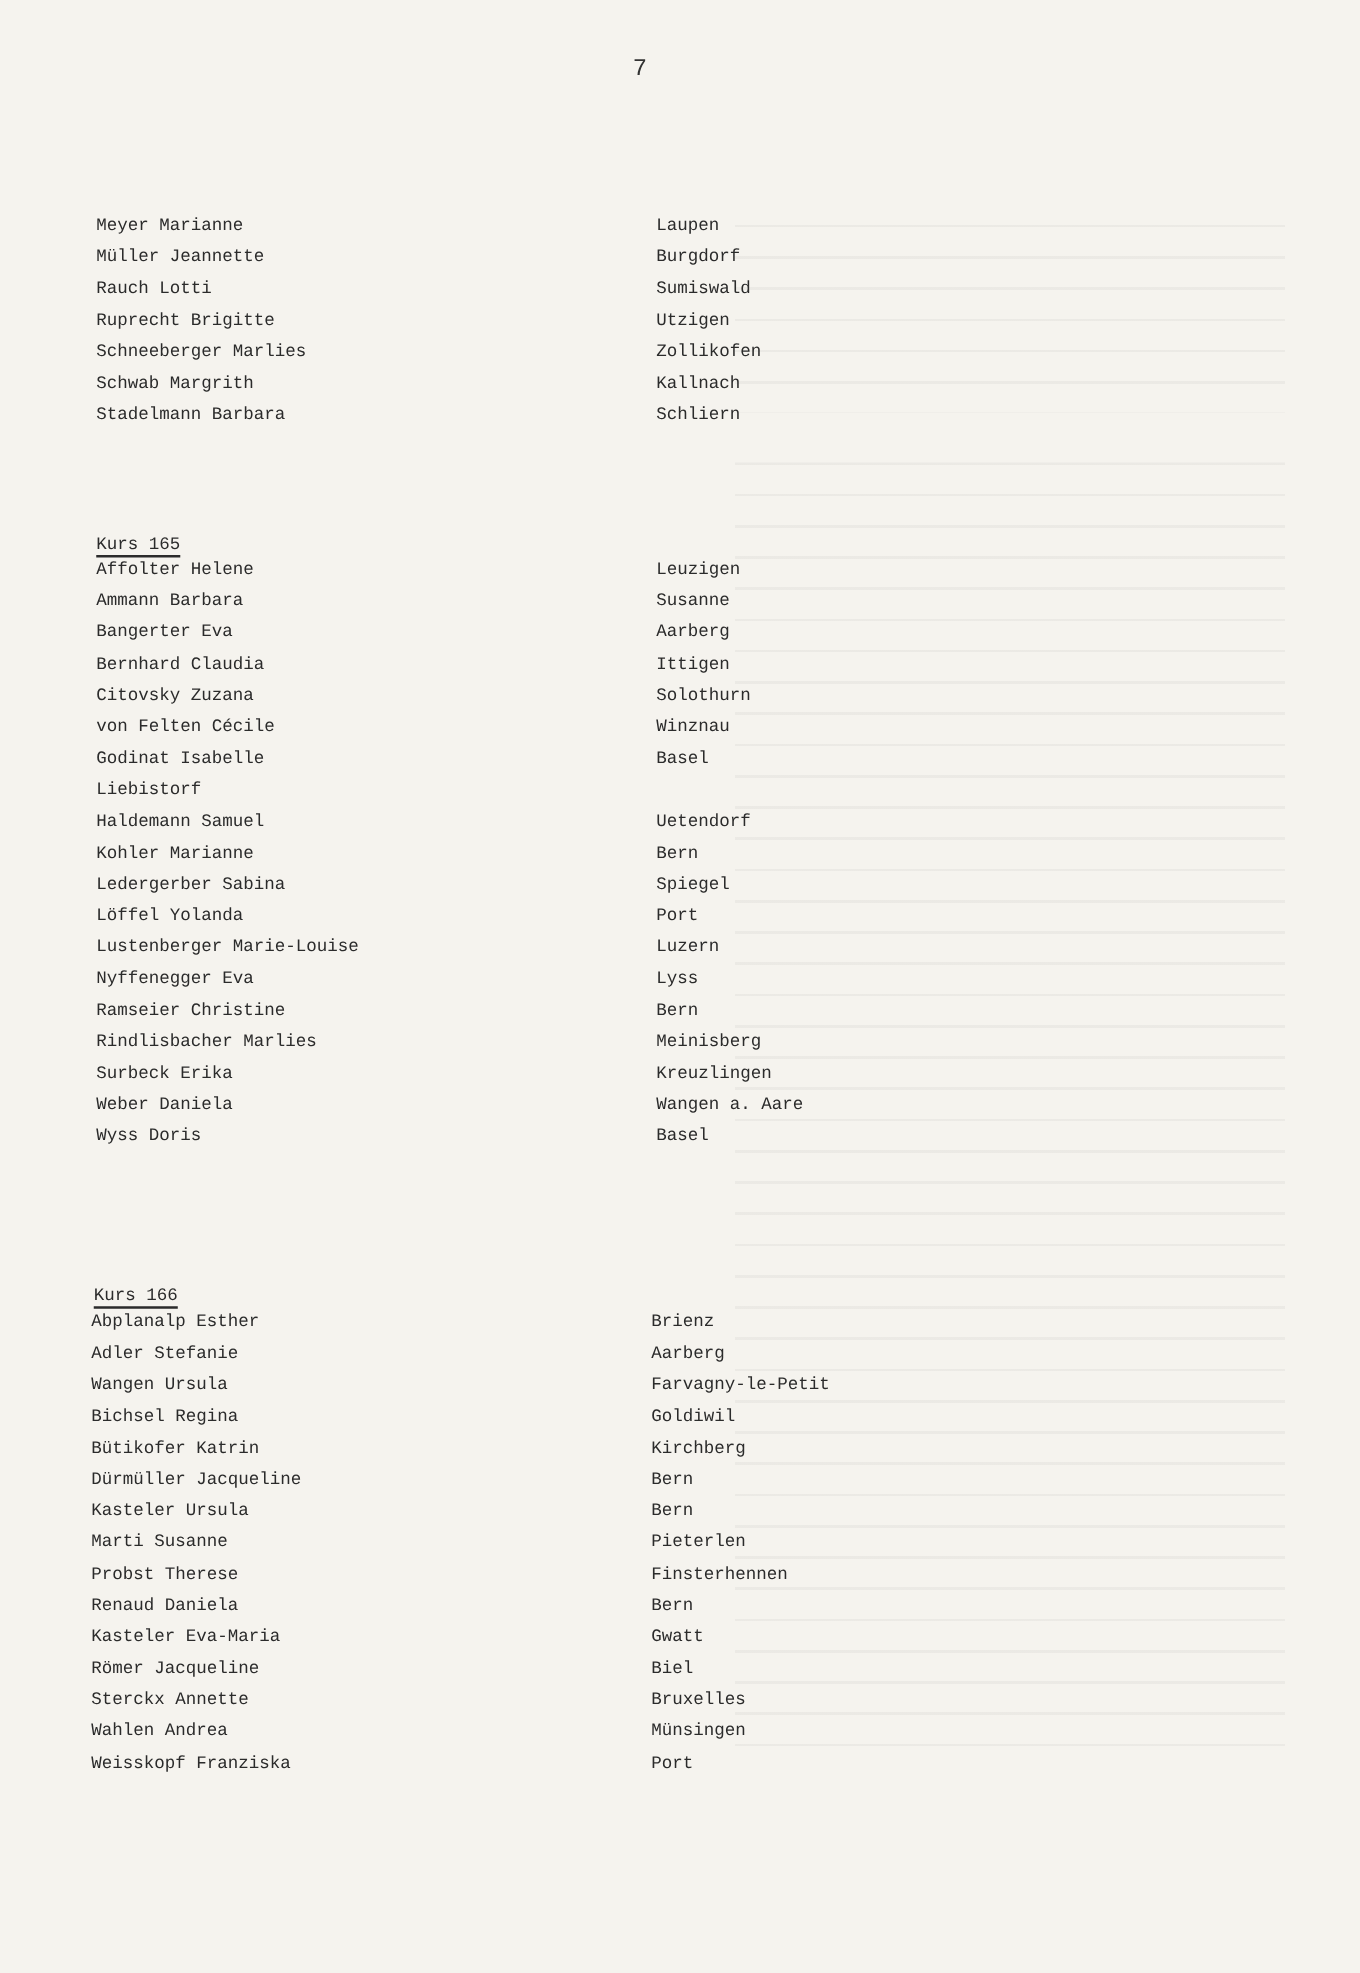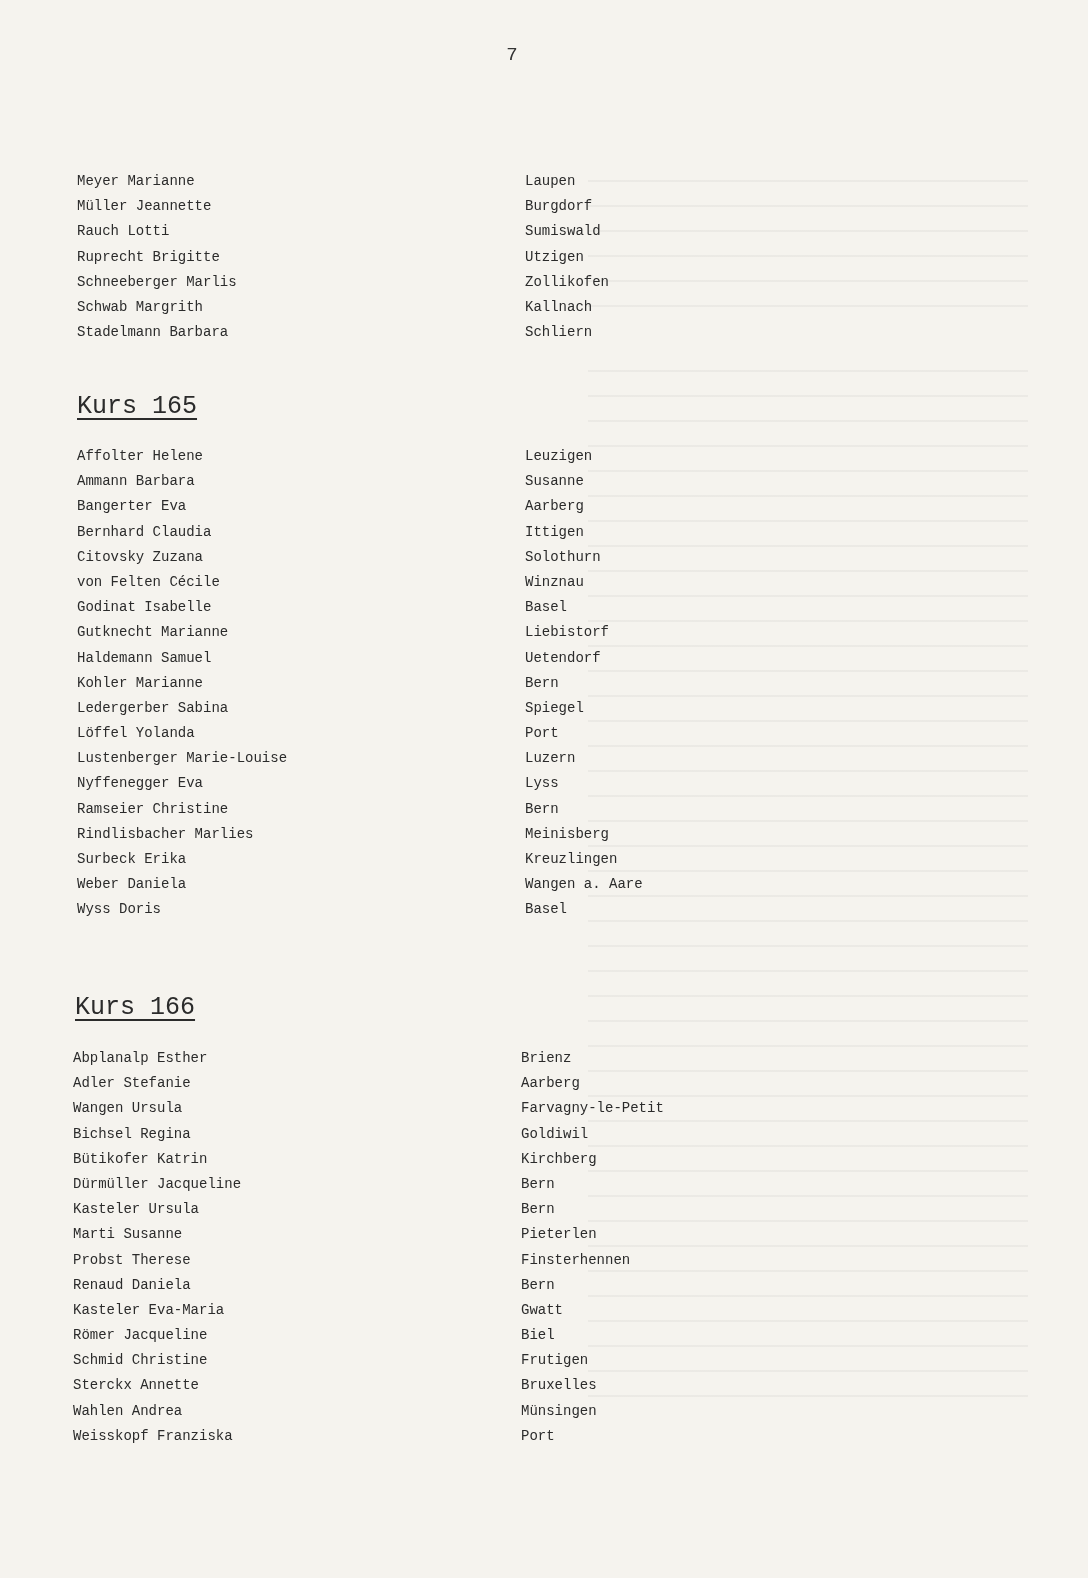--- a/index.html
+++ b/index.html
@@ -39,25 +39,26 @@
     .name {
       width: 448px;
       flex: none;
     }
     .place {
       flex: none;
     }
     .heading {
       position: absolute;
       left: 77px;
-      font-size: 25px;
+      font-size: 14px;
       line-height: 24px;
       text-decoration: underline;
       text-decoration-thickness: 2px;
       text-underline-offset: 5px;
+      margin-top: 29px;
     }
     .ghost {
       position: absolute;
       right: 60px;
       width: 440px;
       opacity: 0.06;
       background: repeating-linear-gradient(180deg, #555 0 2px, transparent 2px 25px);
     }
   </style>
 </head>
@@ -66,35 +67,35 @@
 <div class="ghost" style="top:180px;height:150px;"></div>
 <div class="ghost" style="top:370px;height:1040px;"></div>
 
 <div class="page-number">7</div>
 
 <div class="block" style="top:169px;">
   <div class="row"><span class="name">Meyer Marianne</span><span class="place">Laupen</span></div>
   <div class="row"><span class="name">Müller Jeannette</span><span class="place">Burgdorf</span></div>
   <div class="row"><span class="name">Rauch Lotti</span><span class="place">Sumiswald</span></div>
   <div class="row"><span class="name">Ruprecht Brigitte</span><span class="place">Utzigen</span></div>
-  <div class="row"><span class="name">Schneeberger Marlis</span><span class="place">Zollikofen</span></div>
+  <div class="row"><span class="name">Schneeberger Marlies</span><span class="place">Zollikofen</span></div>
   <div class="row"><span class="name">Schwab Margrith</span><span class="place">Kallnach</span></div>
   <div class="row"><span class="name">Stadelmann Barbara</span><span class="place">Schliern</span></div>
 </div>
 
 <div class="heading" style="top:395px;">Kurs 165</div>
 <div class="block" style="top:444px;">
   <div class="row"><span class="name">Affolter Helene</span><span class="place">Leuzigen</span></div>
   <div class="row"><span class="name">Ammann Barbara</span><span class="place">Susanne</span></div>
   <div class="row"><span class="name">Bangerter Eva</span><span class="place">Aarberg</span></div>
   <div class="row"><span class="name">Bernhard Claudia</span><span class="place">Ittigen</span></div>
   <div class="row"><span class="name">Citovsky Zuzana</span><span class="place">Solothurn</span></div>
   <div class="row"><span class="name">von Felten Cécile</span><span class="place">Winznau</span></div>
   <div class="row"><span class="name">Godinat Isabelle</span><span class="place">Basel</span></div>
-  <div class="row"><span class="name">Gutknecht Marianne</span><span class="place">Liebistorf</span></div>
+  <div class="row"><span class="place">Liebistorf</span></div>
   <div class="row"><span class="name">Haldemann Samuel</span><span class="place">Uetendorf</span></div>
   <div class="row"><span class="name">Kohler Marianne</span><span class="place">Bern</span></div>
   <div class="row"><span class="name">Ledergerber Sabina</span><span class="place">Spiegel</span></div>
   <div class="row"><span class="name">Löffel Yolanda</span><span class="place">Port</span></div>
   <div class="row"><span class="name">Lustenberger Marie-Louise</span><span class="place">Luzern</span></div>
   <div class="row"><span class="name">Nyffenegger Eva</span><span class="place">Lyss</span></div>
   <div class="row"><span class="name">Ramseier Christine</span><span class="place">Bern</span></div>
   <div class="row"><span class="name">Rindlisbacher Marlies</span><span class="place">Meinisberg</span></div>
   <div class="row"><span class="name">Surbeck Erika</span><span class="place">Kreuzlingen</span></div>
   <div class="row"><span class="name">Weber Daniela</span><span class="place">Wangen a. Aare</span></div>
@@ -108,17 +109,16 @@
   <div class="row"><span class="name">Wangen Ursula</span><span class="place">Farvagny-le-Petit</span></div>
   <div class="row"><span class="name">Bichsel Regina</span><span class="place">Goldiwil</span></div>
   <div class="row"><span class="name">Bütikofer Katrin</span><span class="place">Kirchberg</span></div>
   <div class="row"><span class="name">Dürmüller Jacqueline</span><span class="place">Bern</span></div>
   <div class="row"><span class="name">Kasteler Ursula</span><span class="place">Bern</span></div>
   <div class="row"><span class="name">Marti Susanne</span><span class="place">Pieterlen</span></div>
   <div class="row"><span class="name">Probst Therese</span><span class="place">Finsterhennen</span></div>
   <div class="row"><span class="name">Renaud Daniela</span><span class="place">Bern</span></div>
   <div class="row"><span class="name">Kasteler Eva-Maria</span><span class="place">Gwatt</span></div>
   <div class="row"><span class="name">Römer Jacqueline</span><span class="place">Biel</span></div>
-  <div class="row"><span class="name">Schmid Christine</span><span class="place">Frutigen</span></div>
   <div class="row"><span class="name">Sterckx Annette</span><span class="place">Bruxelles</span></div>
   <div class="row"><span class="name">Wahlen Andrea</span><span class="place">Münsingen</span></div>
   <div class="row"><span class="name">Weisskopf Franziska</span><span class="place">Port</span></div>
 </div>
 
 </body></html>

